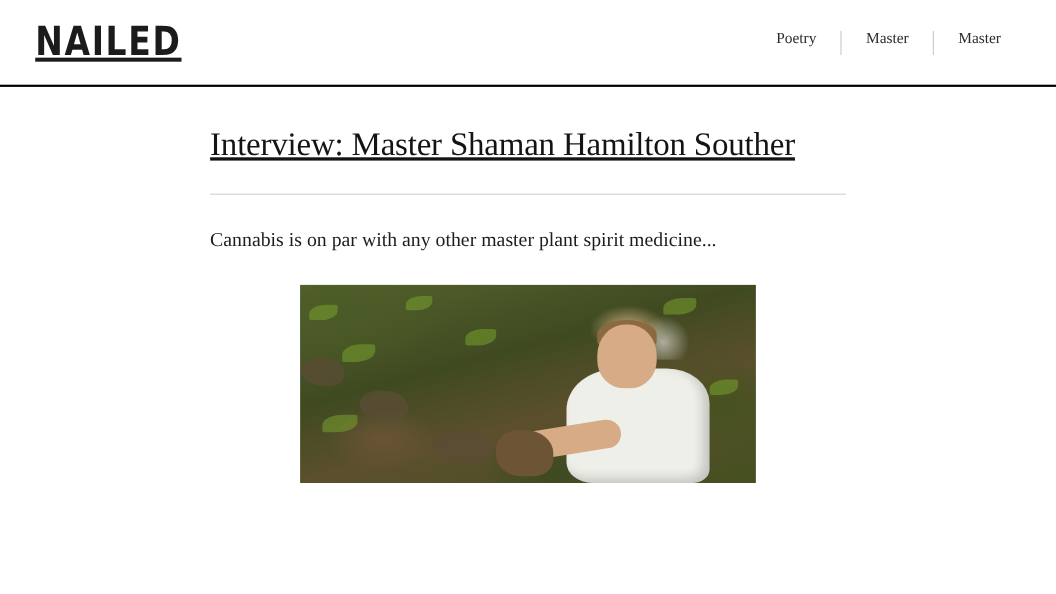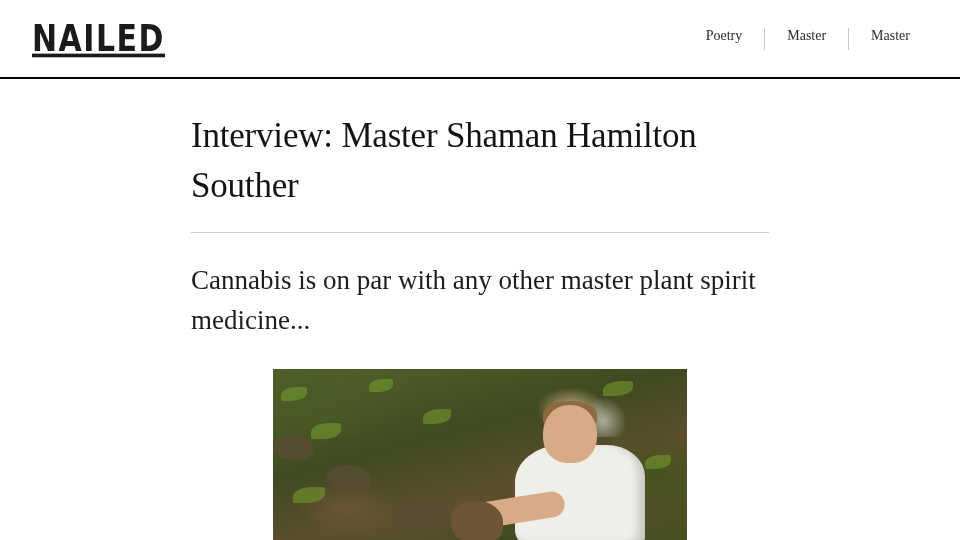--- a/index.html
+++ b/index.html
@@ -76,35 +76,36 @@
     letter-spacing: 0.2px;
     margin-bottom: 18px;
   }
   .meta .dot {
     margin: 0 6px;
     font-style: normal;
   }
   .title {
     font-family: "Liberation Serif", serif;
     font-weight: normal;
-    font-size: 35px;
+    font-size: 30px;
     line-height: 1.42;
     color: #141414;
     margin: 0 0 22px 0;
     letter-spacing: -0.2px;
+    text-decoration: underline;
   }
   .divider {
     border: 0;
     border-top: 1px solid #cfcfcf;
     margin: 0 0 28px 0;
     width: 100%;
   }
   .dek {
     font-family: "Liberation Serif", serif;
-    font-size: 27px;
+    font-size: 18px;
     line-height: 1.48;
     color: #1d1d1d;
     margin: 0 0 28px 0;
   }
 
   
   .figure {
     width: 414px;
     height: 180px;
     margin: 0 auto;

